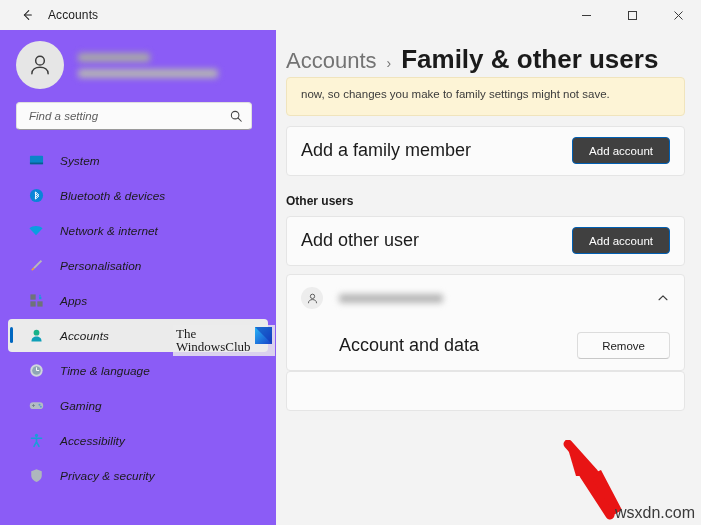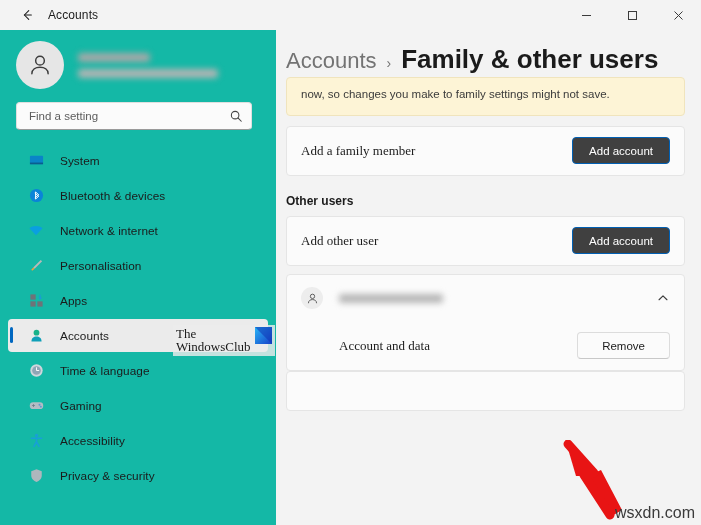--- a/index.html
+++ b/index.html
@@ -32,23 +32,24 @@
   .wincontrols { position: absolute; right: 0; top: 0; height: 30px; display: flex; }
   .wc { width: 46px; height: 30px; display: flex; align-items: center; justify-content: center; font-size: 11px; color: #3b3b3b; }
   .wc svg { display: block; }
 
   
   .body { flex: 1 1 auto; display: flex; min-height: 0; position: relative; }
 
   
   .sidebar {
     width: 276px; flex: 0 0 276px;
-    background: #14b8a6;
+    background: #8b5cf6;
     padding: 0 0 0 0;
     position: relative;
+    font-style: italic;
   }
   .profile { display: flex; align-items: center; padding: 8px 0 0 16px; height: 62px; }
   .avatar-lg {
     width: 48px; height: 48px; border-radius: 50%;
     background: #e6e6e6; display: flex; align-items: center; justify-content: center;
     flex: 0 0 48px;
   }
   .profile-texts { margin-left: 14px; }
   .blur-line { border-radius: 3px; filter: blur(3.2px); }
   .blur-name { width: 72px; height: 9px; background: #a8a8a8; margin-bottom: 7px; }
@@ -101,21 +102,21 @@
   .card {
     background: #fbfbfb; border: 1px solid #e5e5e5; border-radius: 4px;
     margin: 0 16px 0 0;
   }
   .card.spaced { margin-top: 8px; }
   .row {
     display: flex; align-items: center; justify-content: space-between;
     padding: 0 14px; height: 48px;
   }
   .row + .row { border-top: 4px solid #b91c1c; }
-  .row-label { font-size: 13px; color: #1b1b1b; font-family: Liberation Serif, serif; }
+  .row-label { font-size: 18px; color: #1b1b1b; }
   .row-label.indent { margin-left: 38px; }
 
   .btn-primary {
     background: #404040; color: #fff; border: 1px solid #0060b4;
     border-radius: 4px; height: 27px; padding: 0 16px;
     font-size: 11.5px; font-family: inherit; display: flex; align-items: center;
   }
   .btn-secondary {
     background: #fbfbfb; color: #1b1b1b;
     border: 1px solid #dcdcdc; border-bottom-color: #c8c8c8;

